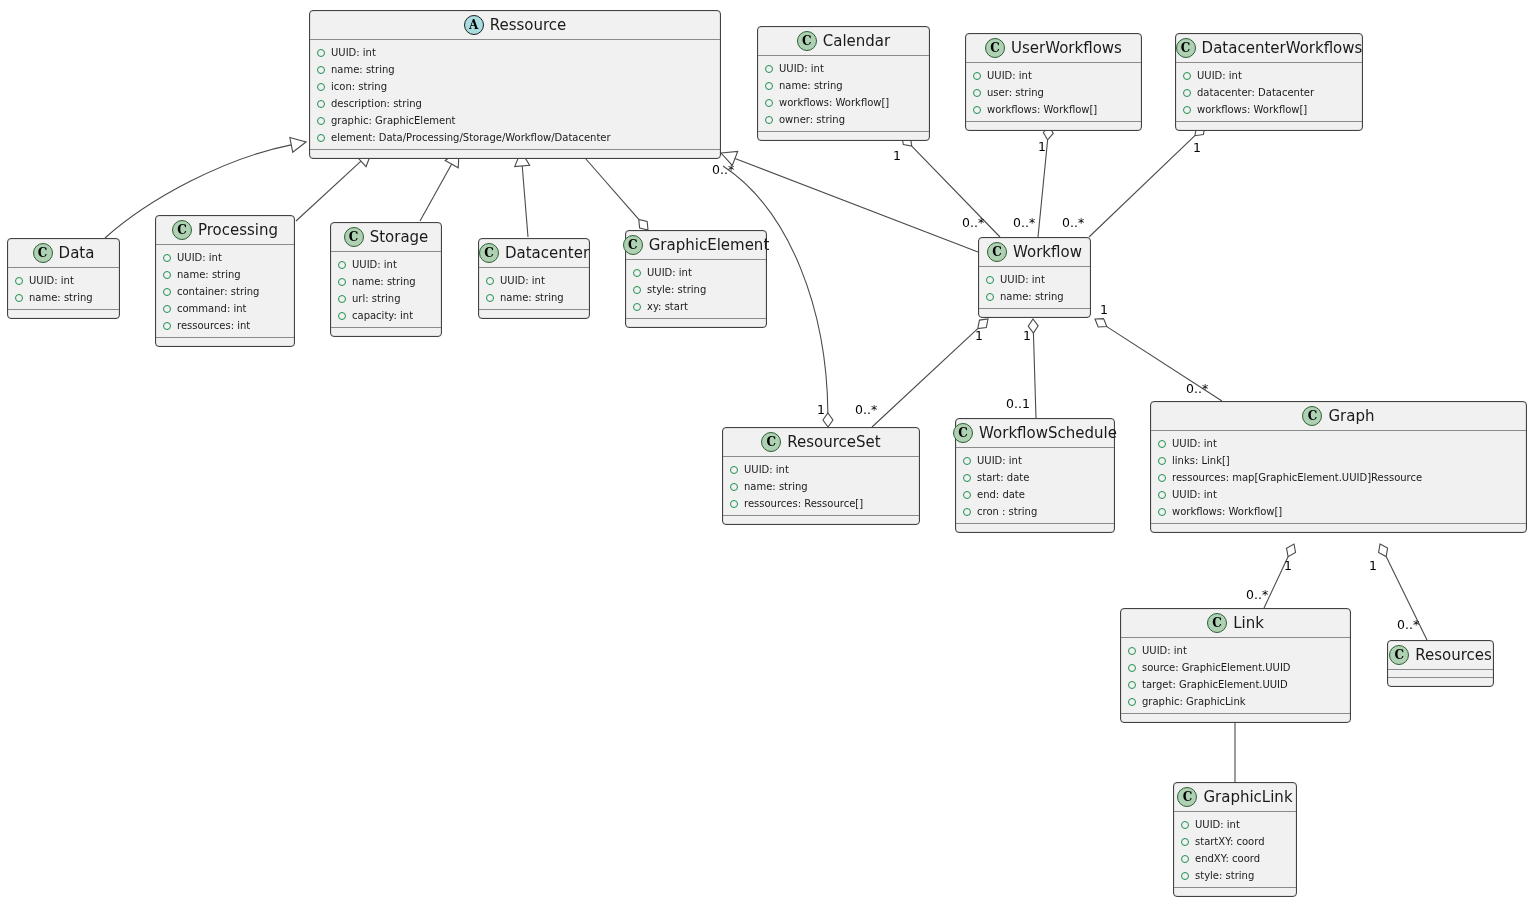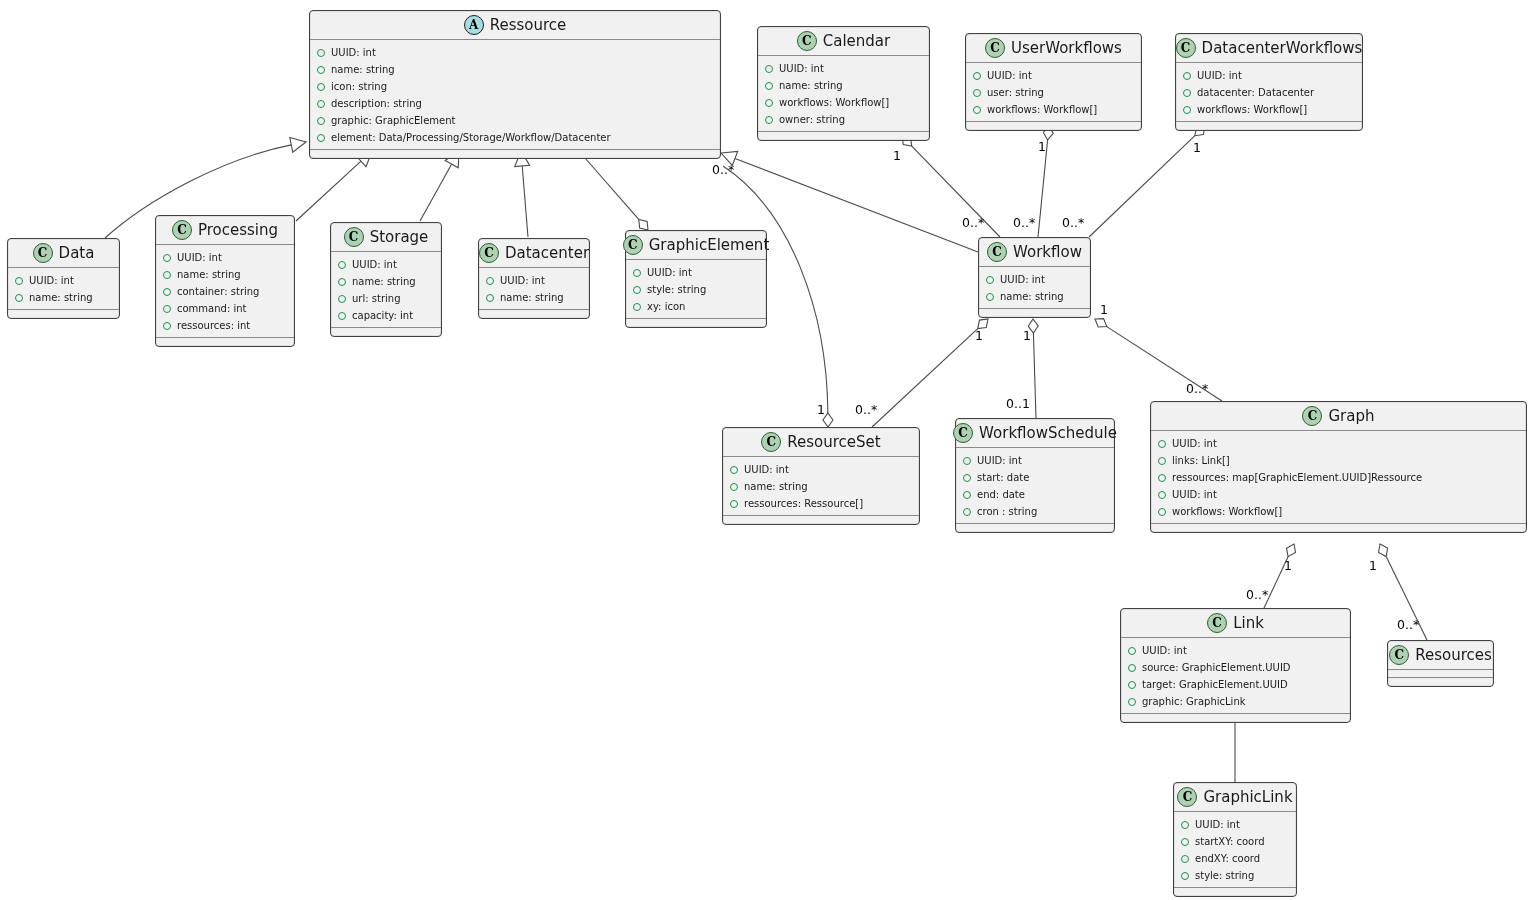--- a/index.html
+++ b/index.html
@@ -225,21 +225,21 @@
           <div class="attr">
             <span class="bullet"></span>
             <span>UUID: int</span>
           </div>
           <div class="attr">
             <span class="bullet"></span>
             <span>style: string</span>
           </div>
           <div class="attr">
             <span class="bullet"></span>
-            <span>xy: icon</span>
+            <span>xy: start</span>
           </div>
         </div>
         <div class="cls-methods"></div>
       </div>
       <div class="cls" style="left: 757px; top: 26px; width: 173px;">
         <div class="cls-title">
           <span class="cicon c">C</span>
           <span class="cls-name">Calendar</span>
         </div>
         <div class="cls-attrs">

